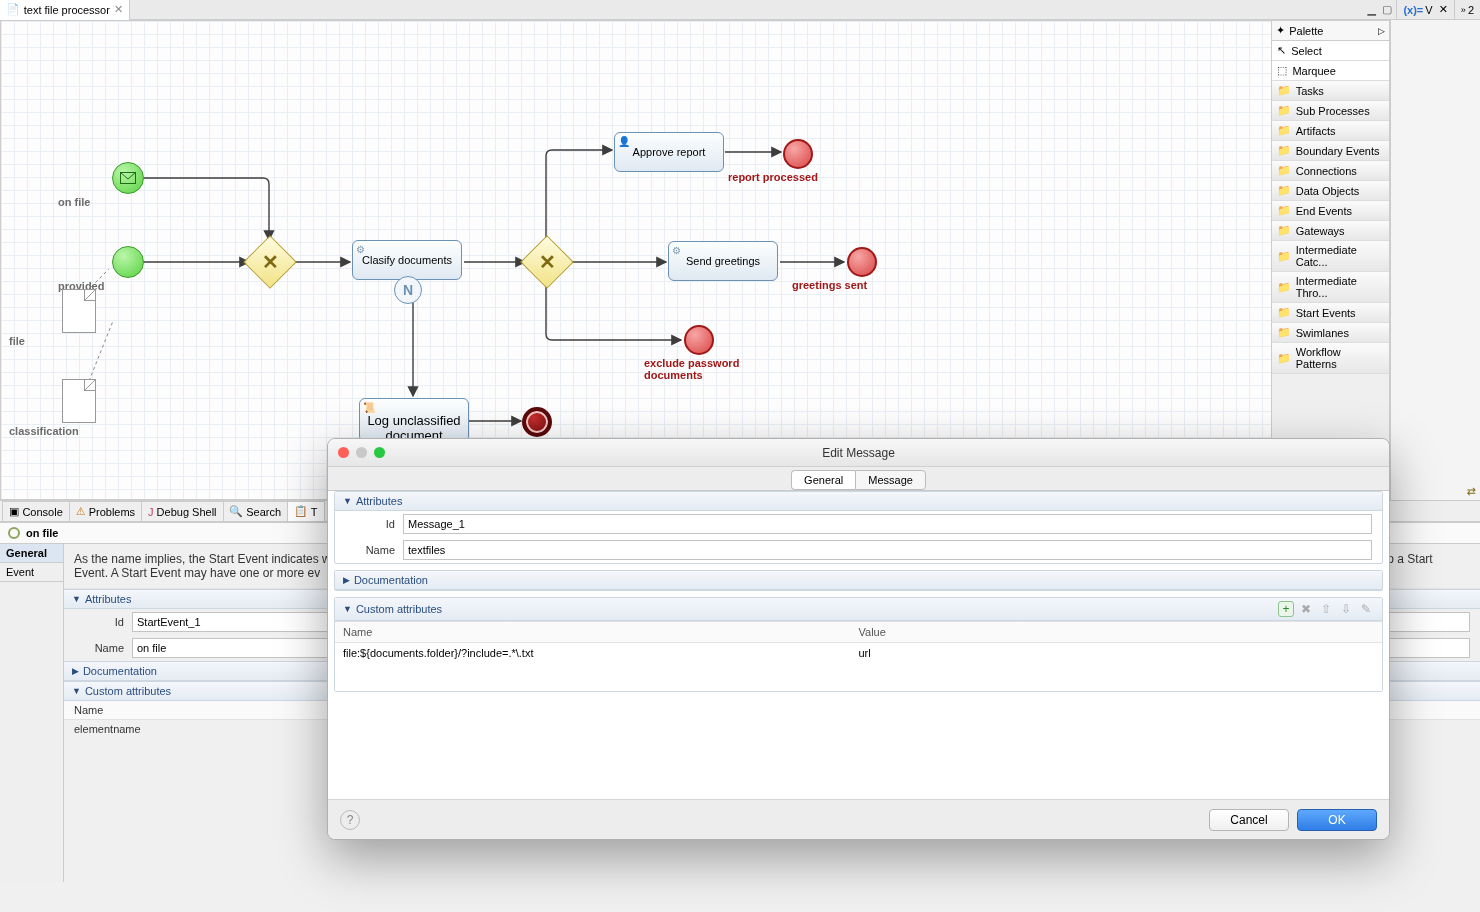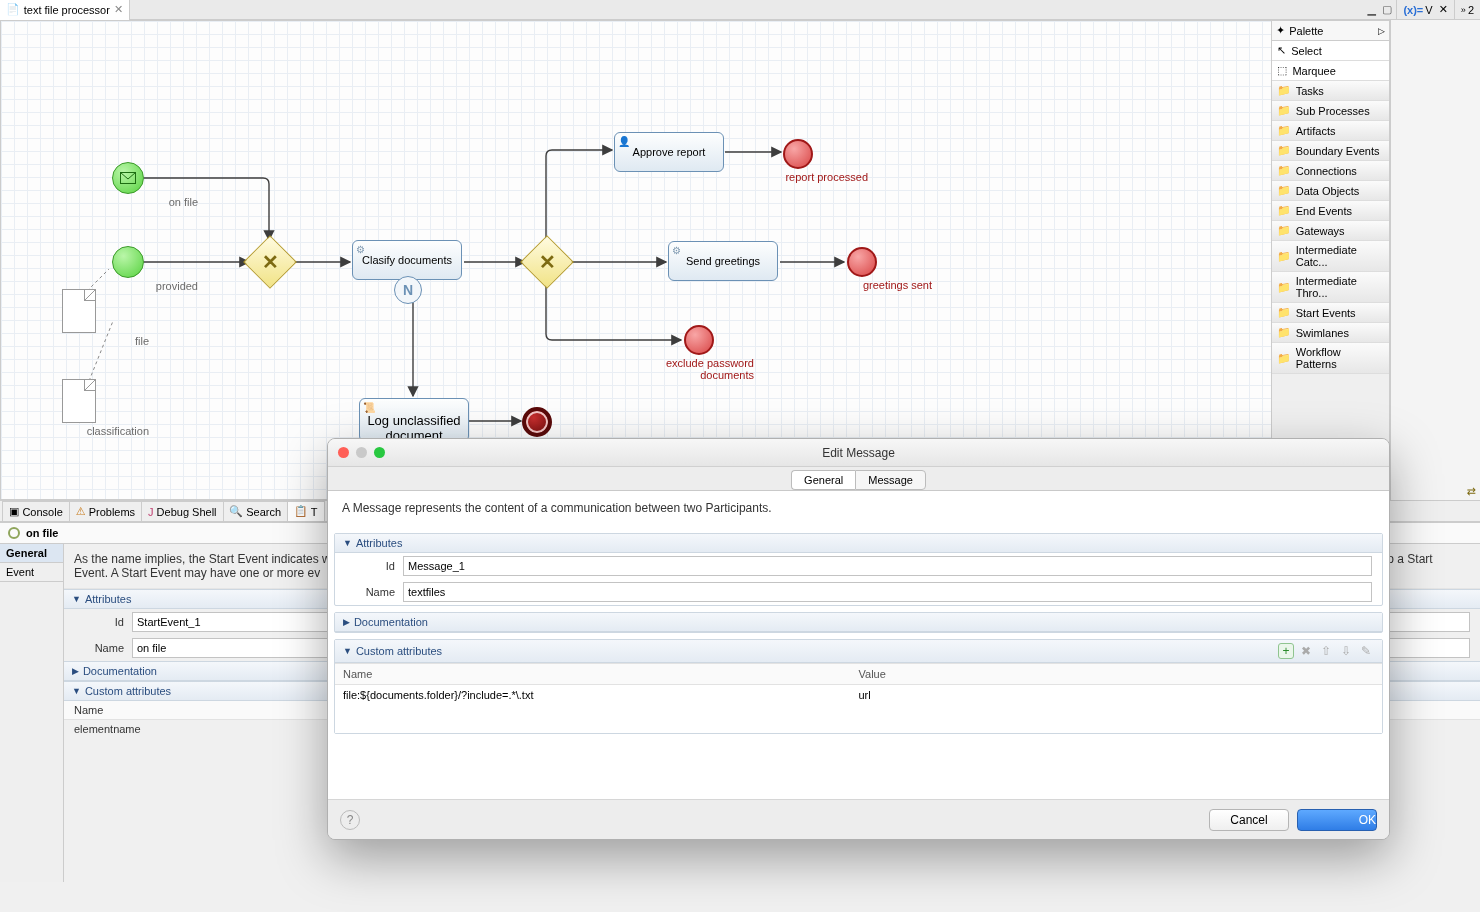--- a/index.html
+++ b/index.html
@@ -22,21 +22,21 @@
 .task { width:110px; height:40px; border:1px solid #6b91b5; border-radius:6px; background:linear-gradient(#fdfefe,#dfe9f2); display:flex; align-items:center; justify-content:center; padding:4px; text-align:center; }
 .task .gear { position:absolute; top:4px; left:4px; color:#7d98b0; font-size:10px; }
 .start-evt { width:32px; height:32px; border-radius:50%; background:radial-gradient(circle at 35% 30%,#baf6a9,#57d23f); border:1px solid #3a9a28; display:flex; align-items:center; justify-content:center; }
 .start-evt.msg svg { width:16px; height:12px; }
 .end-evt, .throw-evt { width:30px; height:30px; border-radius:50%; border:2px solid #a01818; background:radial-gradient(circle at 35% 30%,#f8a6a6,#d94646); }
 .end-evt.term { background:radial-gradient(circle at 35% 30%,#c82e2e,#6e0d0d); border:4px solid #5a0a0a; box-shadow:inset 0 0 0 2px #f1c4c4; }
 .gateway { width:38px; height:38px; transform:rotate(45deg); border:1px solid #b59b2a; background:linear-gradient(135deg,#fffbe0,#f1e386); display:flex; align-items:center; justify-content:center; }
 .gateway span { transform:rotate(-45deg); font-size:20px; color:#7d6a12; font-weight:bold; }
 .dataobj { width:34px; height:44px; background:#fff; border:1px solid #999; position:relative; }
 .dataobj::before { content:""; position:absolute; top:0; right:0; width:10px; height:10px; background:linear-gradient(135deg,#fff 49%, #999 50%, #fff 52%); border-left:1px solid #999; border-bottom:1px solid #999; }
-.caption { position:absolute; width:140px; text-align:right; color:#6b6b6b; left:50%; transform:translateX(-50%); }
+.caption { position:absolute; width:140px; text-align:left; color:#6b6b6b; left:50%; transform:translateX(-50%);font-weight:bold; }
 .caption.red { color:#a01818; }
 svg.edges { position:absolute; inset:0; width:100%; height:100%; }
 .svc-badge { position:absolute; width:28px; height:28px; border-radius:50%; border:1px solid #6b91b5; background:#f2f6fa; display:flex; align-items:center; justify-content:center; font-size:14px; color:#6b91b5; font-weight:bold; }
 
 .palette { width:118px; background:#efefef; border:1px solid #ccc; border-left:none; display:flex; flex-direction:column; }
 .pal-head { display:flex; align-items:center; gap:4px; padding:3px 4px; border-bottom:1px solid #ccc; background:#f7f7f7; }
 .pal-item, .pal-cat { display:flex; align-items:center; gap:5px; padding:3px 5px; border-bottom:1px solid #ddd; background:linear-gradient(#fbfbfb,#e7e7e7); }
 .pal-item { background:#fff; }
 .folder-icon { color:#e0a94a; }
 .vars-col { width:90px; border-left:1px solid #ccc; background:#f4f4f4; display:flex; flex-direction:column; }
@@ -81,21 +81,21 @@
 .dlg-sect .tools .plus { color:#2b8a2b; border:1px solid #8fc48f; background:#eaf6ea; }
 .tbl { border-top:1px solid #e2e2e2; }
 .tbl .thead, .tbl .trow { display:flex; padding:4px 8px; }
 .tbl .thead { background:#fafafa; color:#555; border-bottom:1px solid #e2e2e2; }
 .tbl .trow { background:#fff; }
 .tbl .tc { flex:1; }
 .dlg-footer { height:40px; border-top:1px solid #d6d6d6; display:flex; align-items:center; padding:0 12px; gap:8px; background:#ededed; }
 .dlg-footer .help { width:20px; height:20px; border:1px solid #bbb; border-radius:50%; color:#888; display:flex; align-items:center; justify-content:center; font-size:12px; }
 .dlg-footer .spacer { flex:1; }
 .dlg-btn { min-width:80px; height:22px; border:1px solid #b5b5b5; border-radius:4px; background:linear-gradient(#fff,#efefef); font-size:12px; }
-.dlg-btn.primary { background:linear-gradient(#5ea9ff,#2f7de6); color:#fff; border-color:#2860b0;text-align:right; }
+.dlg-btn.primary { background:linear-gradient(#5ea9ff,#2f7de6); color:#fff; border-color:#2860b0; }
 </style>
 </head>
 <body>
 
 <div class="topbar">
   <div class="editor-tab">
     <span>📄</span>
     <span>text file processor</span>
     <span class="close">✕</span>
   </div>
@@ -383,21 +383,20 @@
       <div class="tl y"></div>
       <div class="tl g"></div>
     </div>
     <div class="dlg-title">Edit Message</div>
   </div>
   <div class="dlg-tabs">
     <div class="dlg-tab active">General</div>
     <div class="dlg-tab">Message</div>
   </div>
   <div class="dlg-body">
-    <div class="dlg-desc">A Message represents the content of a communication between two Participants.</div>
 
     <div class="dlg-sect">
       <div class="sect-head">
           <span class="tw">▼</span>
           <span>Attributes</span>
         </div>
       <div class="formrow">
           <label>Id</label>
           <input value="Message_1" style="">
         </div>

